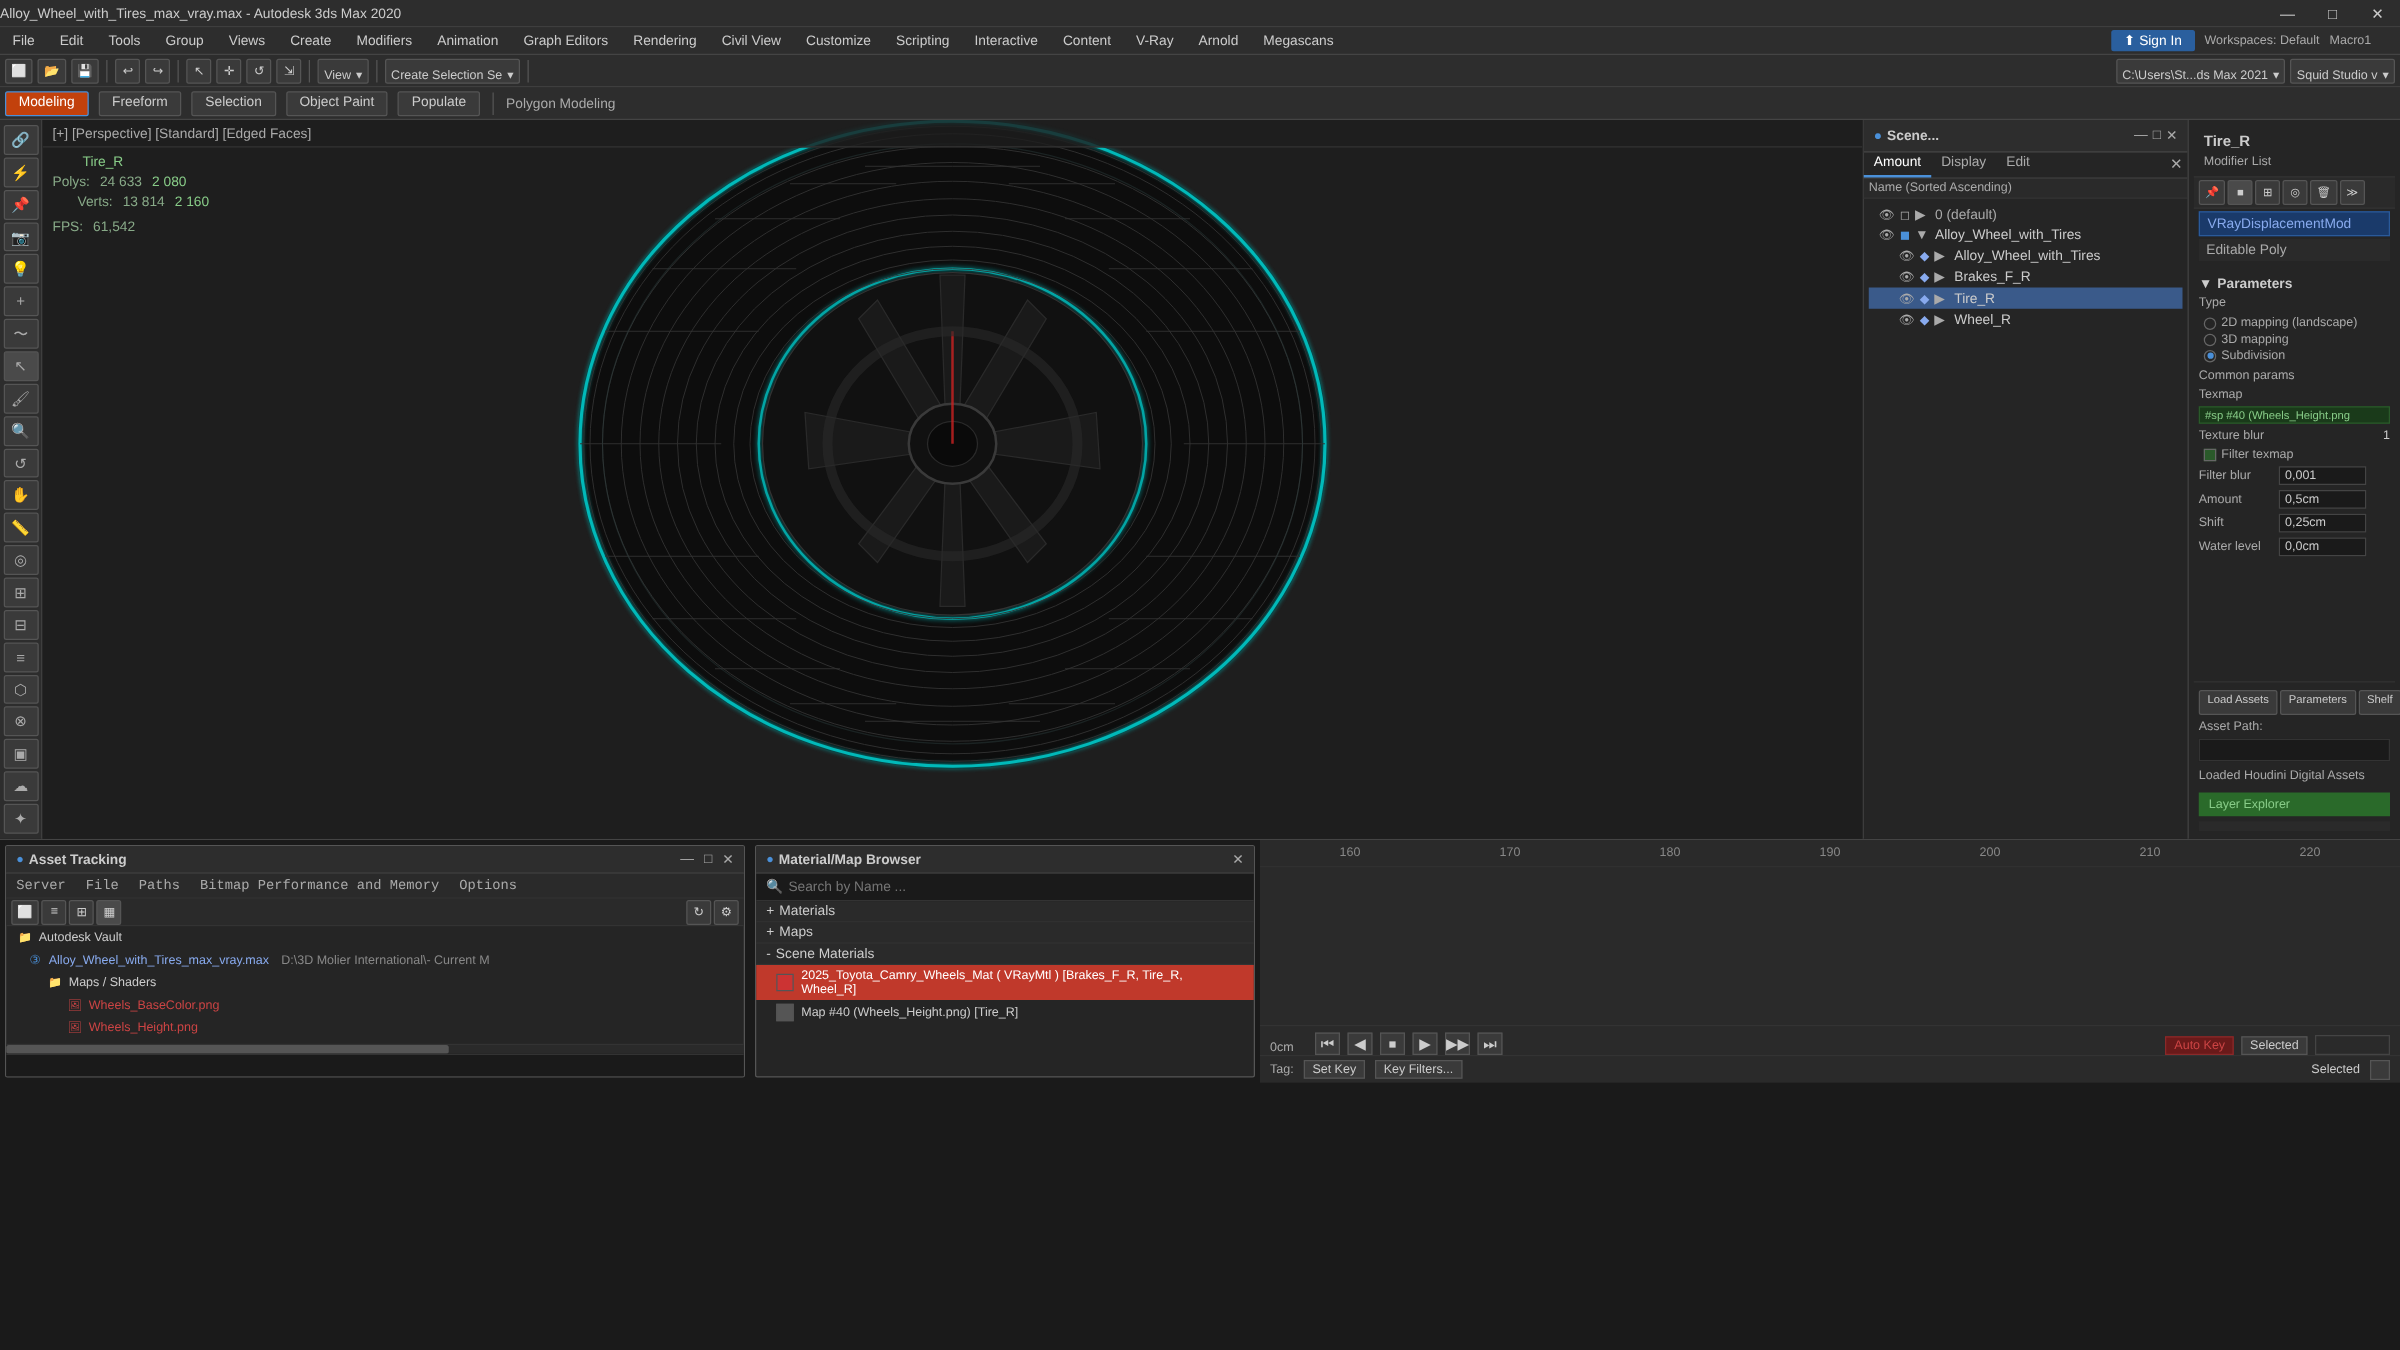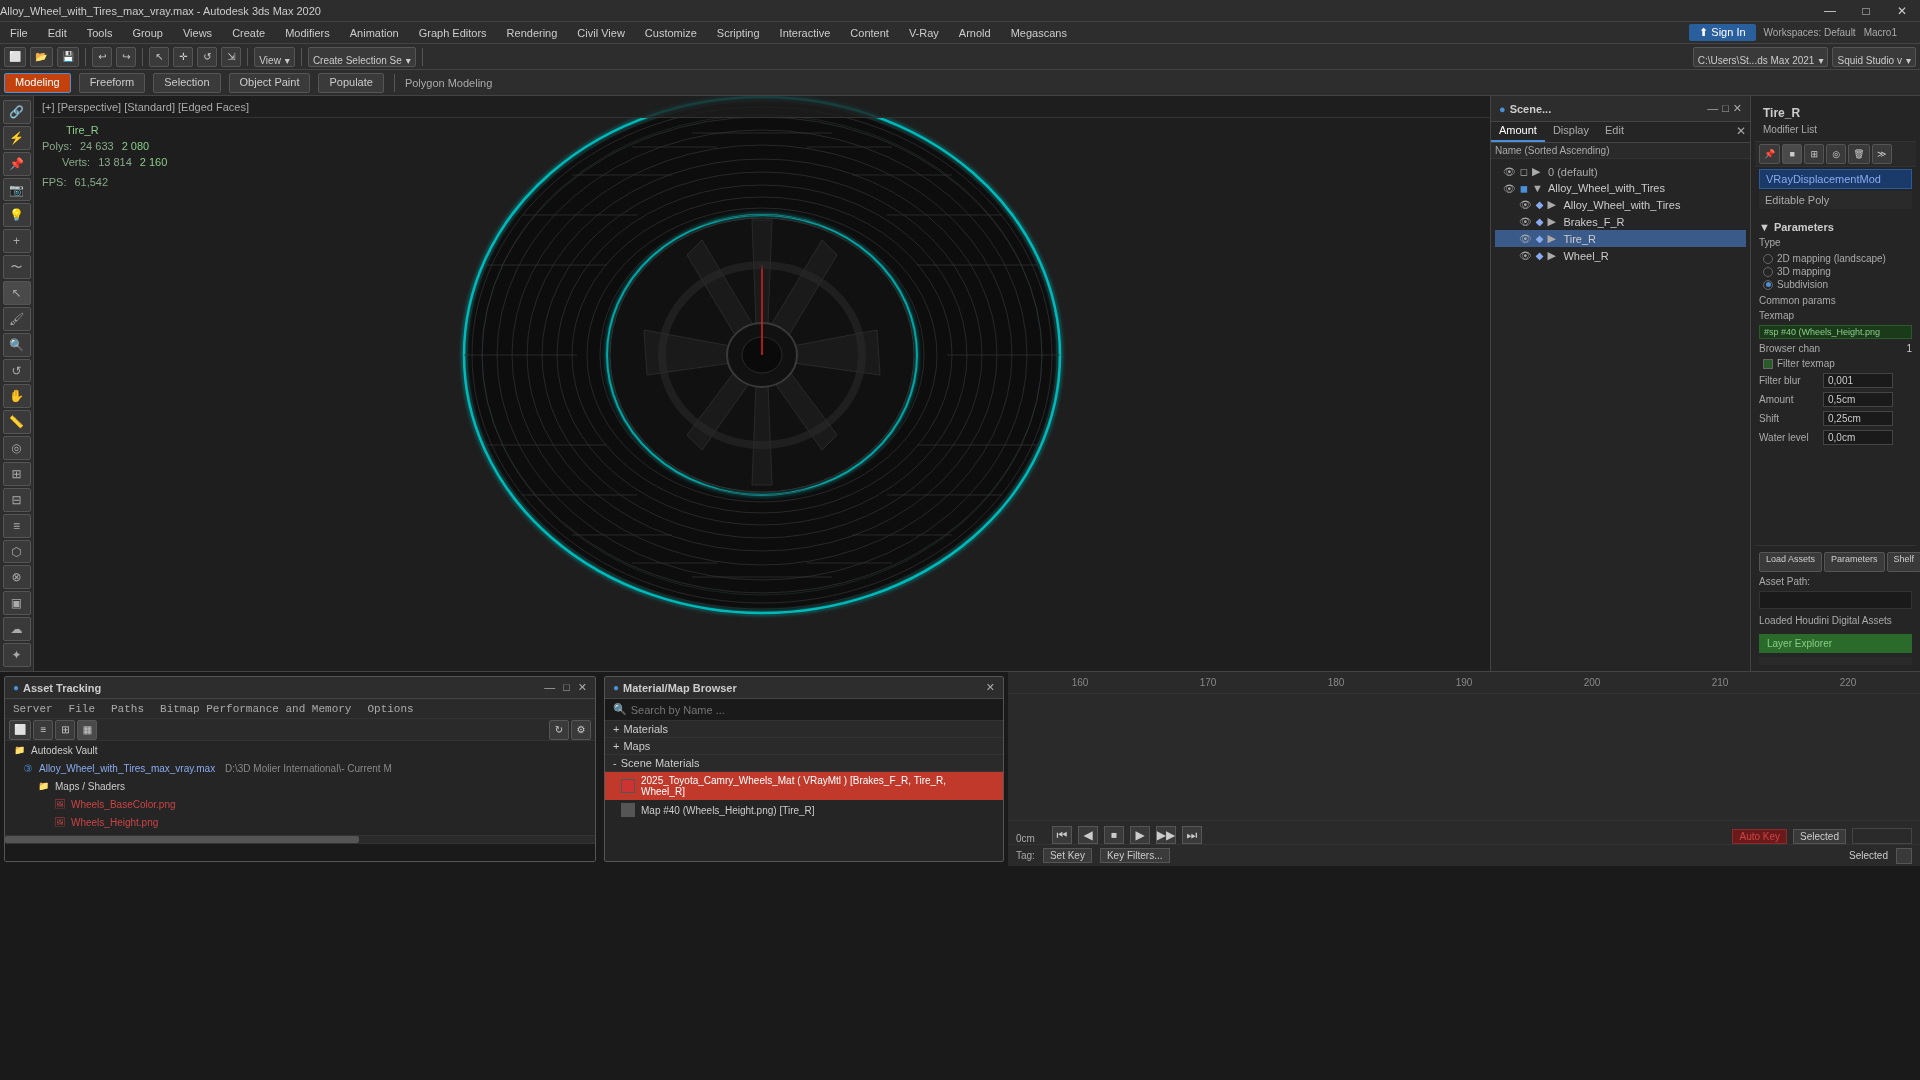--- a/index.html
+++ b/index.html
@@ -463,21 +463,21 @@
       <div class="param-row">
         <span class="param-label">Common params</span>
       </div>
       <div class="param-row">
         <span class="param-label">Texmap</span>
       </div>
       <div class="texmap-row">
         <div class="texmap-btn">#sp #40 (Wheels_Height.png</div>
       </div>
       <div class="param-row">
-        <span class="param-label">Browser chan</span>
+        <span class="param-label">Texture blur</span>
         <span class="param-value">1</span>
       </div>
       <div class="checkbox-row">
         <div class="checkbox"></div>
         <span>Filter texmap</span>
       </div>
       <div class="input-row">
         <span class="input-label">Filter blur</span>
         <div class="input-val">0,001</div>
       </div>

